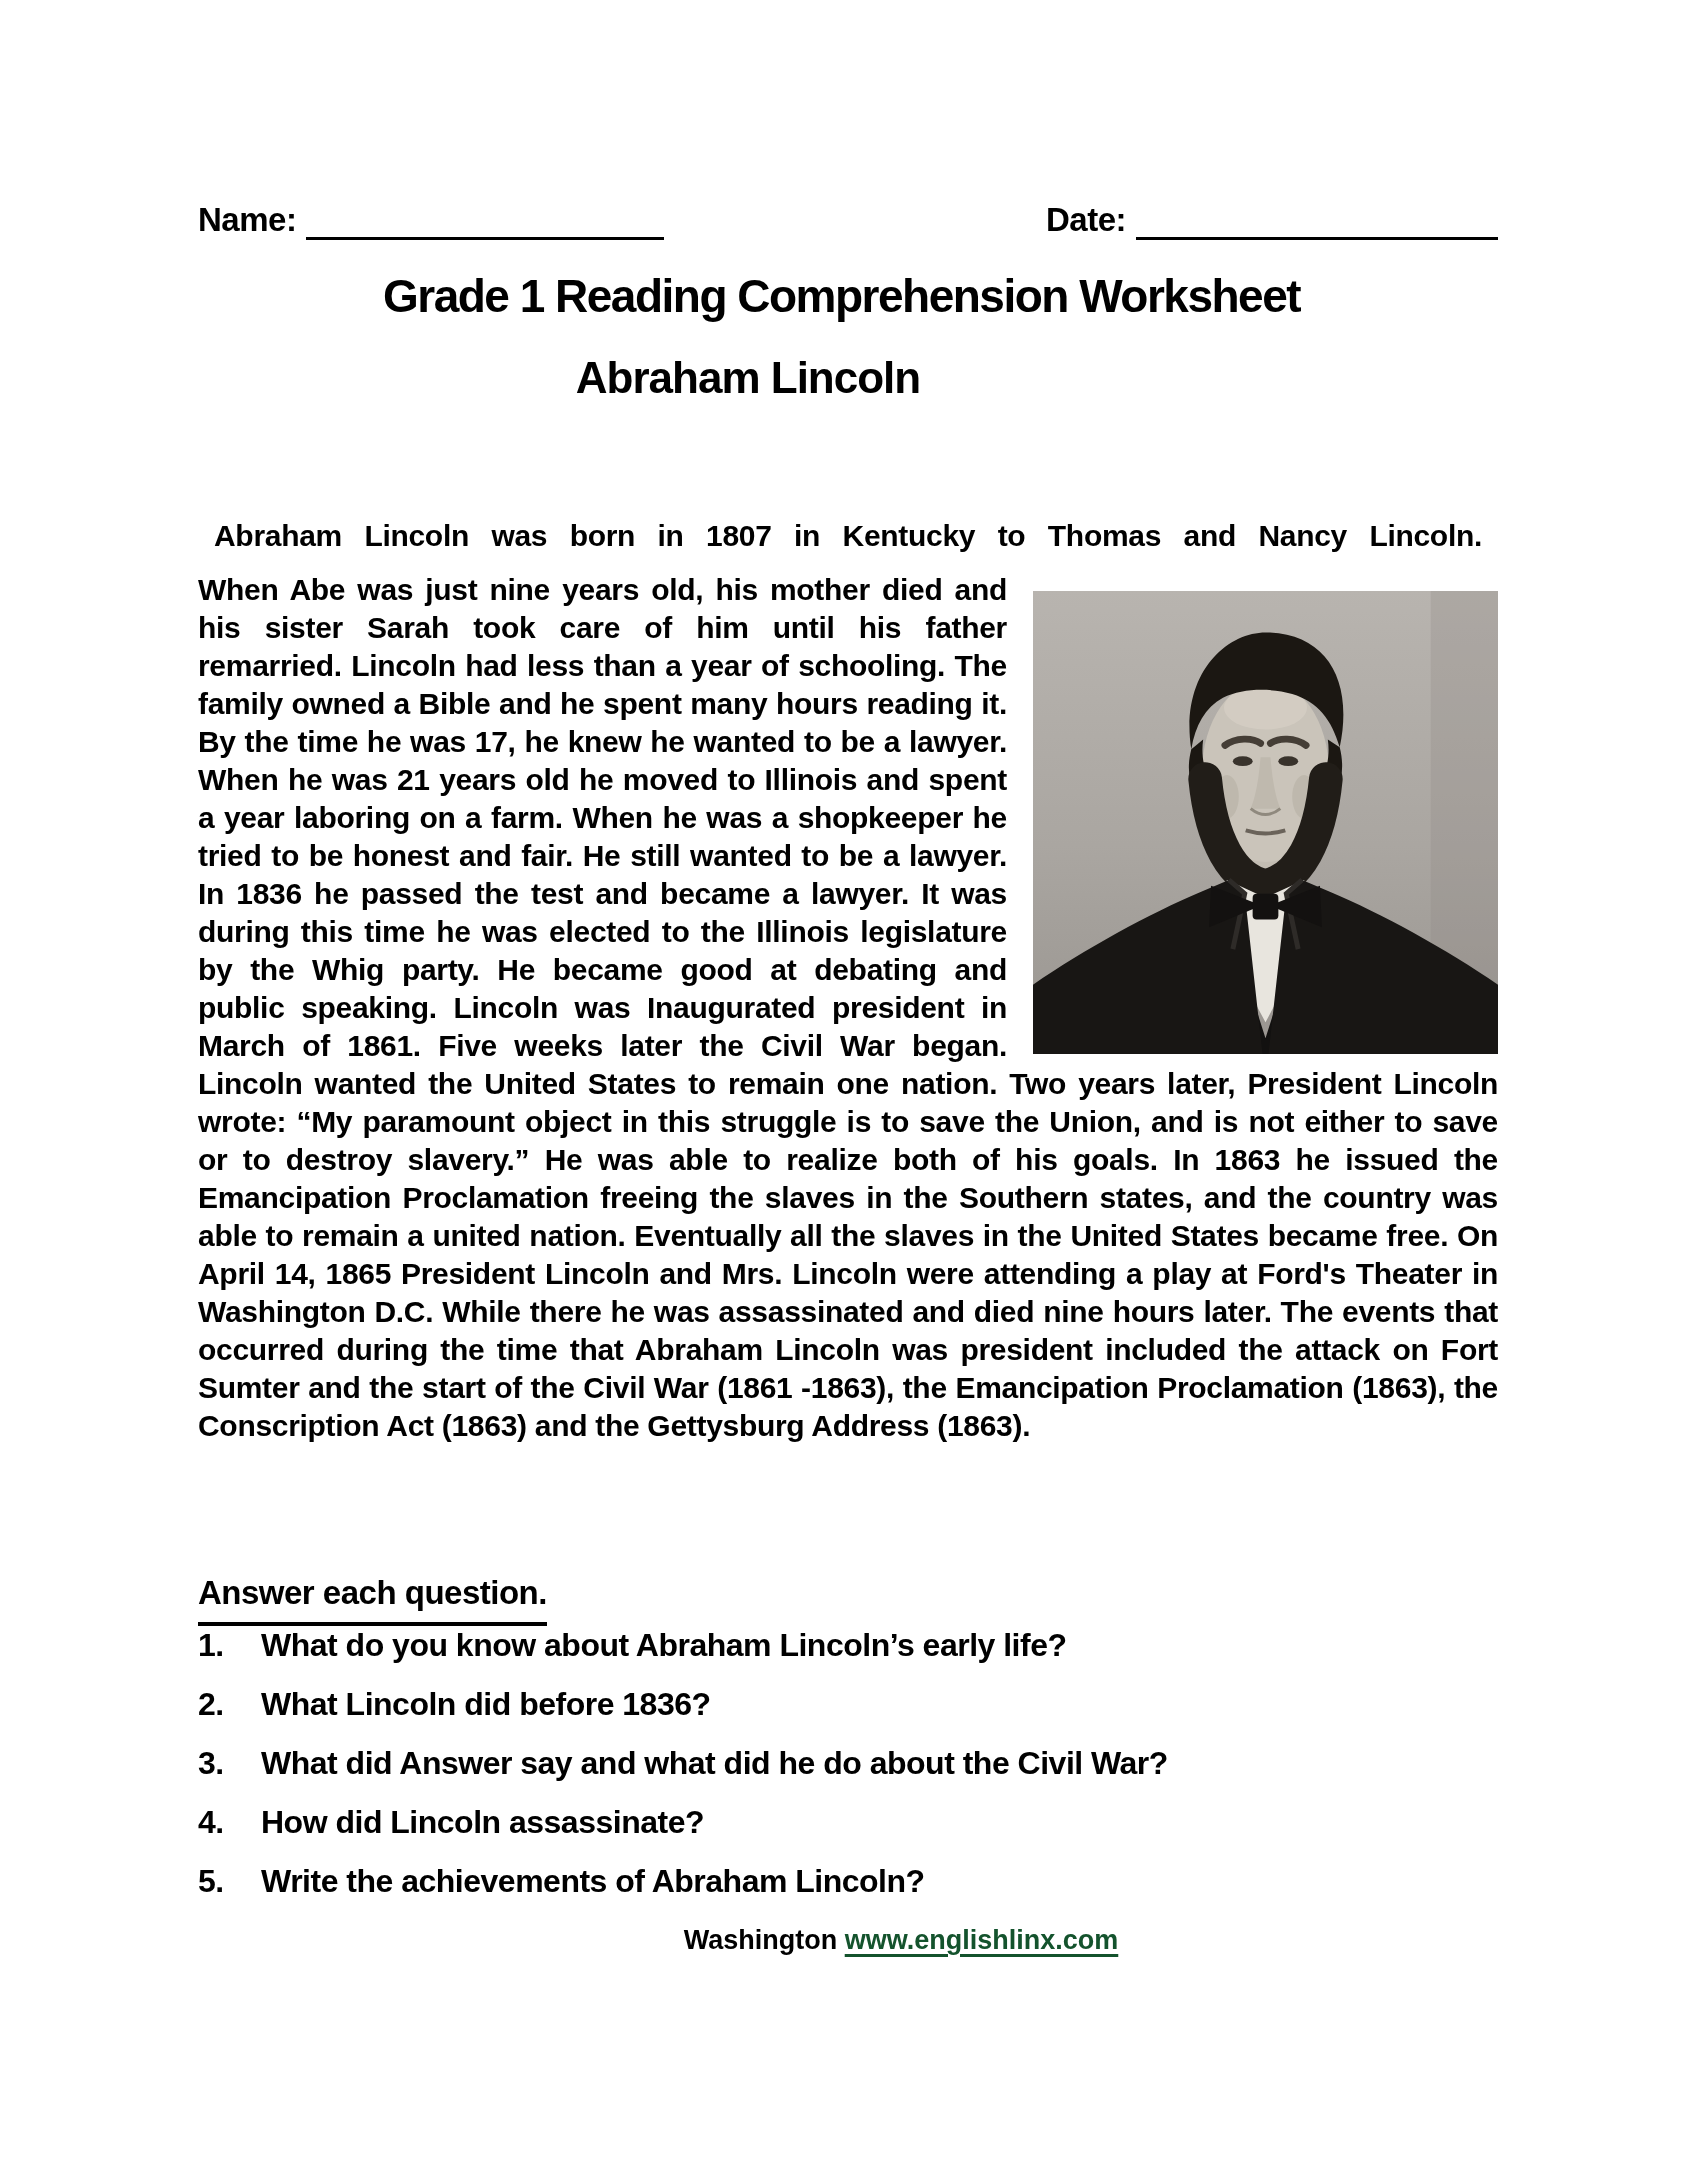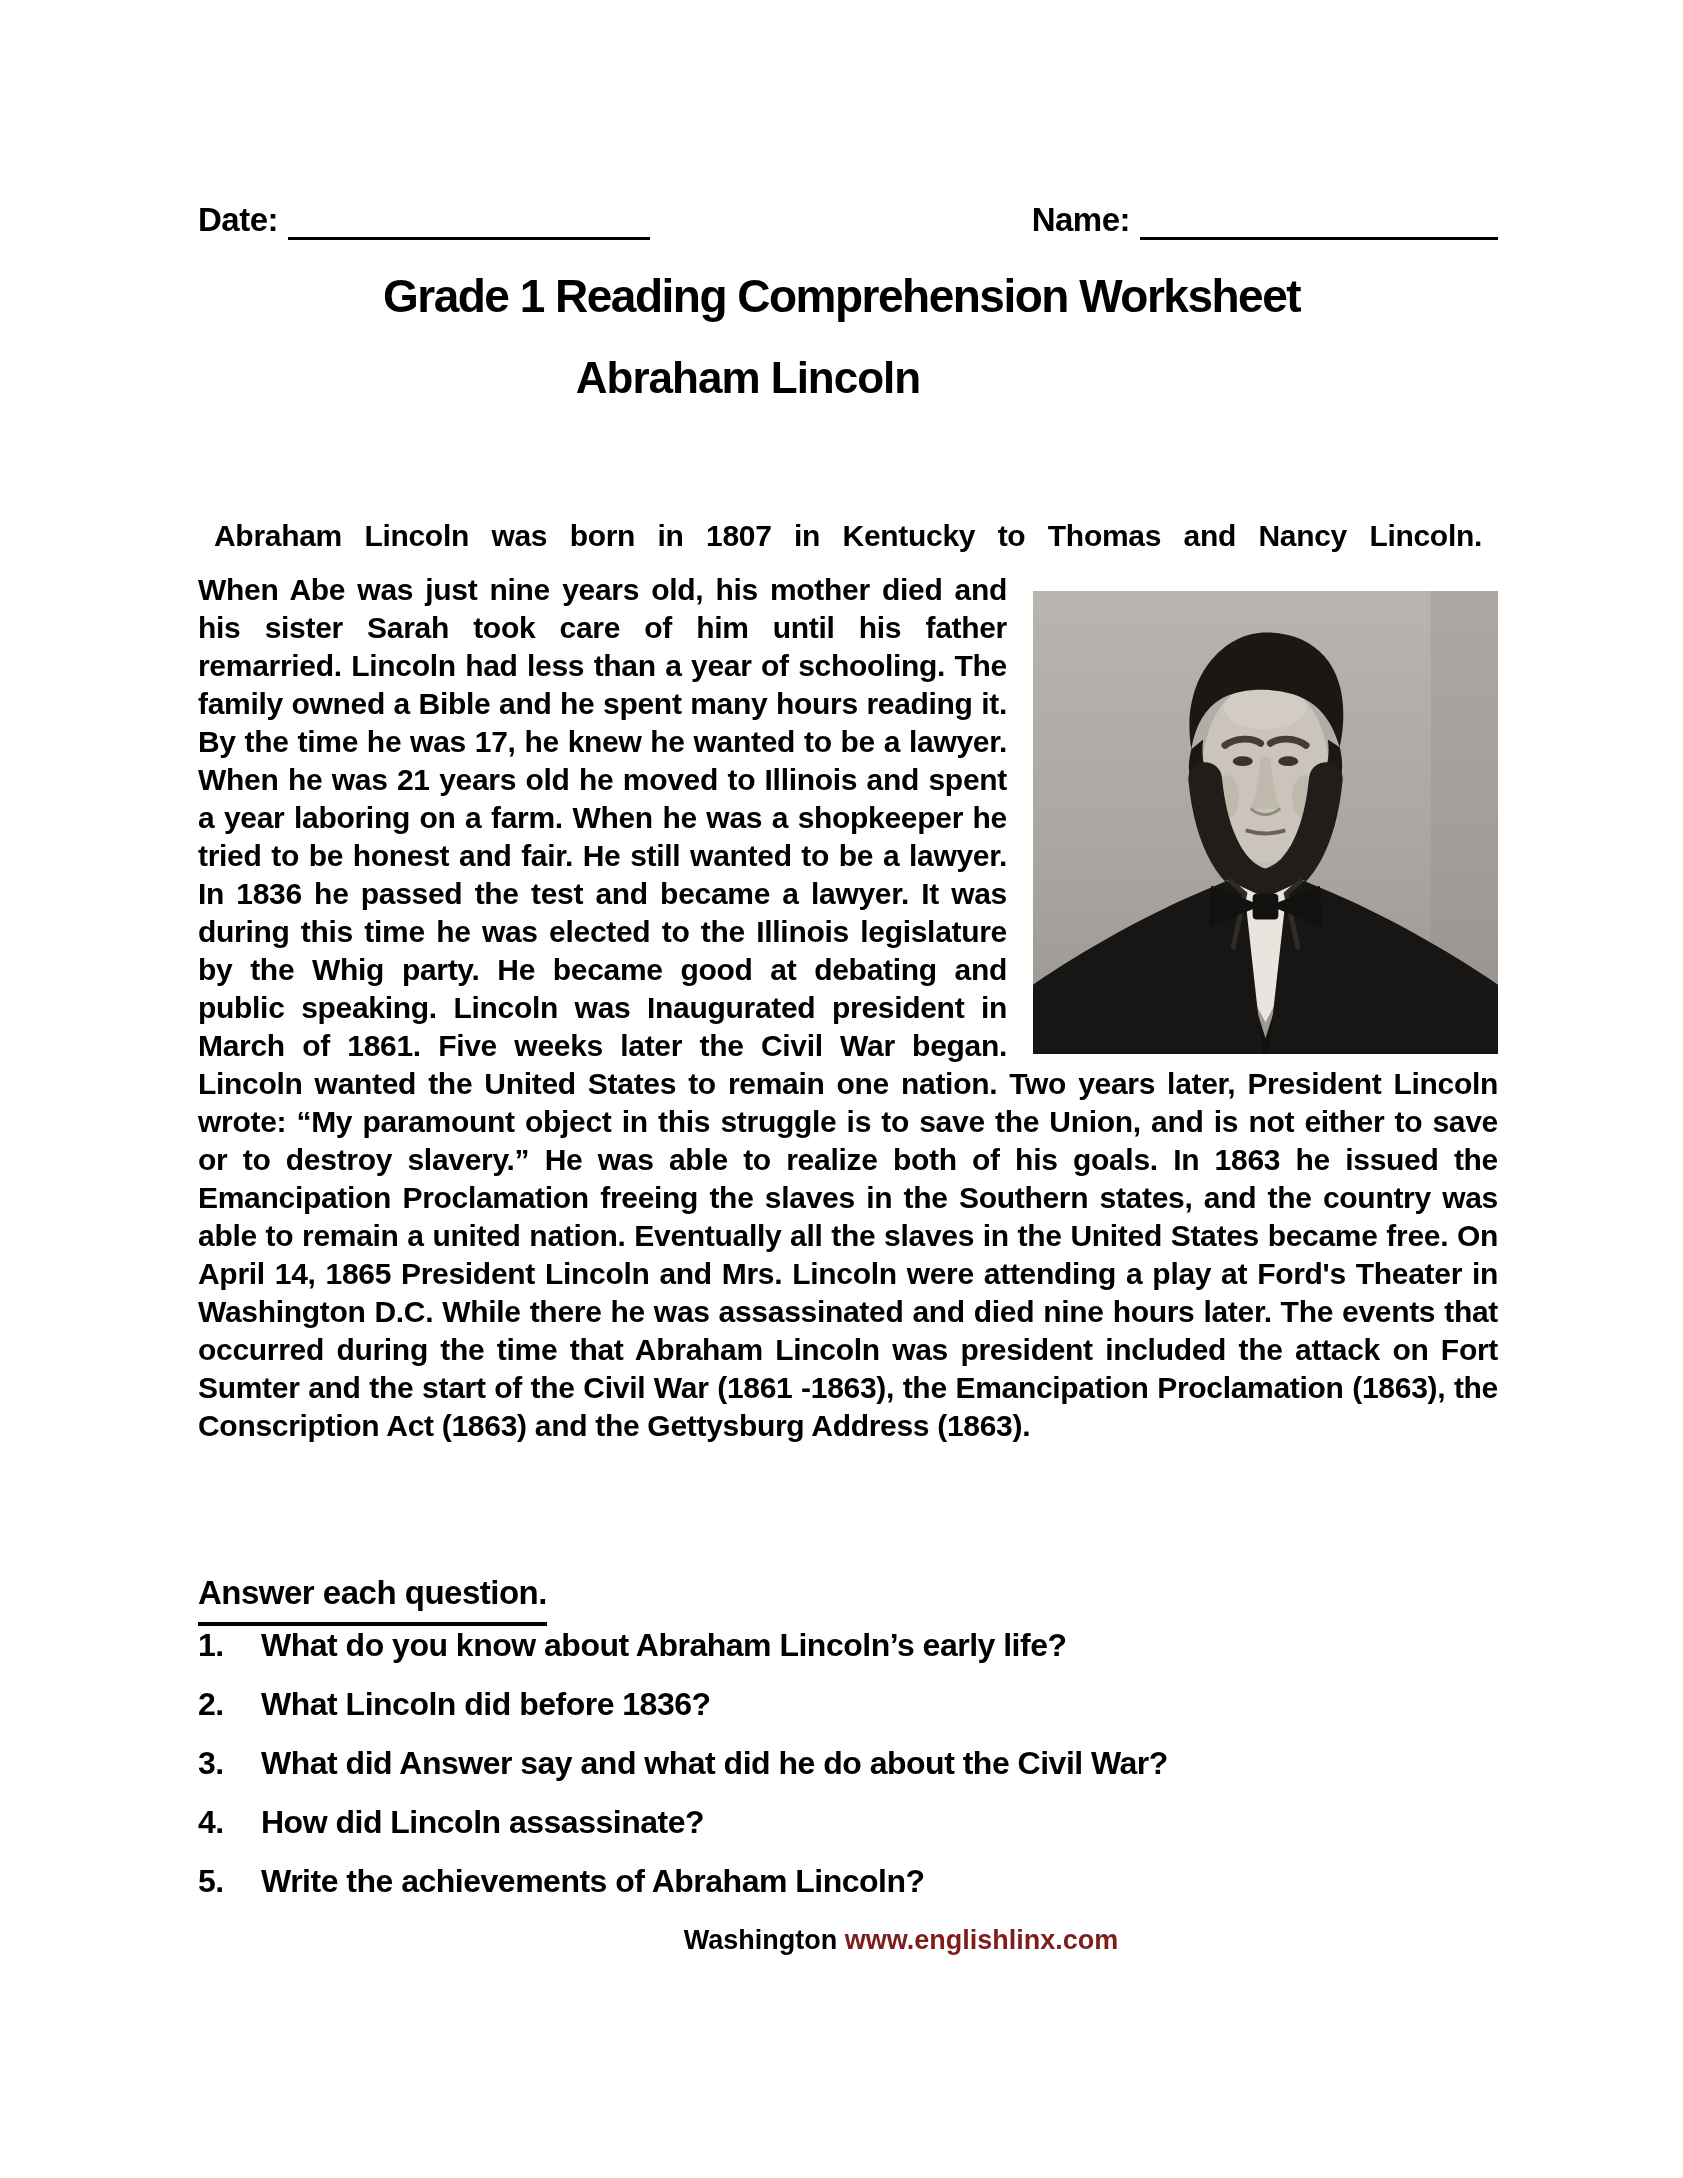--- a/index.html
+++ b/index.html
@@ -126,39 +126,40 @@
   .footer {
     position: absolute;
     top: 1923px;
     left: 198px;
     width: 1406px;
     text-align: center;
     font-size: 27px;
     line-height: 34px;
   }
   .site-link {
-    color: #7f1d1d;
+    color: #14532d;
+    text-decoration: underline;
     text-decoration-thickness: 3px;
     text-underline-offset: 5px;
     cursor: pointer;
   }
 </style>
 </head>
 <body>
 
 <div class="page">
 
   <div class="header-row">
     <div class="field">
+      <span class="field-label">Name:</span>
+      <span class="blank name-blank"></span>
+    </div>
+    <div class="field">
       <span class="field-label">Date:</span>
       <span class="blank date-blank"></span>
-    </div>
-    <div class="field">
-      <span class="field-label">Name:</span>
-      <span class="blank name-blank"></span>
     </div>
   </div>
 
   <div class="title">Grade 1 Reading Comprehension Worksheet</div>
   <div class="subtitle">Abraham Lincoln</div>
 
   <div class="passage">
     <p class="passage-intro">Abraham Lincoln was born in 1807 in Kentucky to Thomas and Nancy Lincoln.</p>
     <div class="passage-body-wrap">
       <span class="figure">

